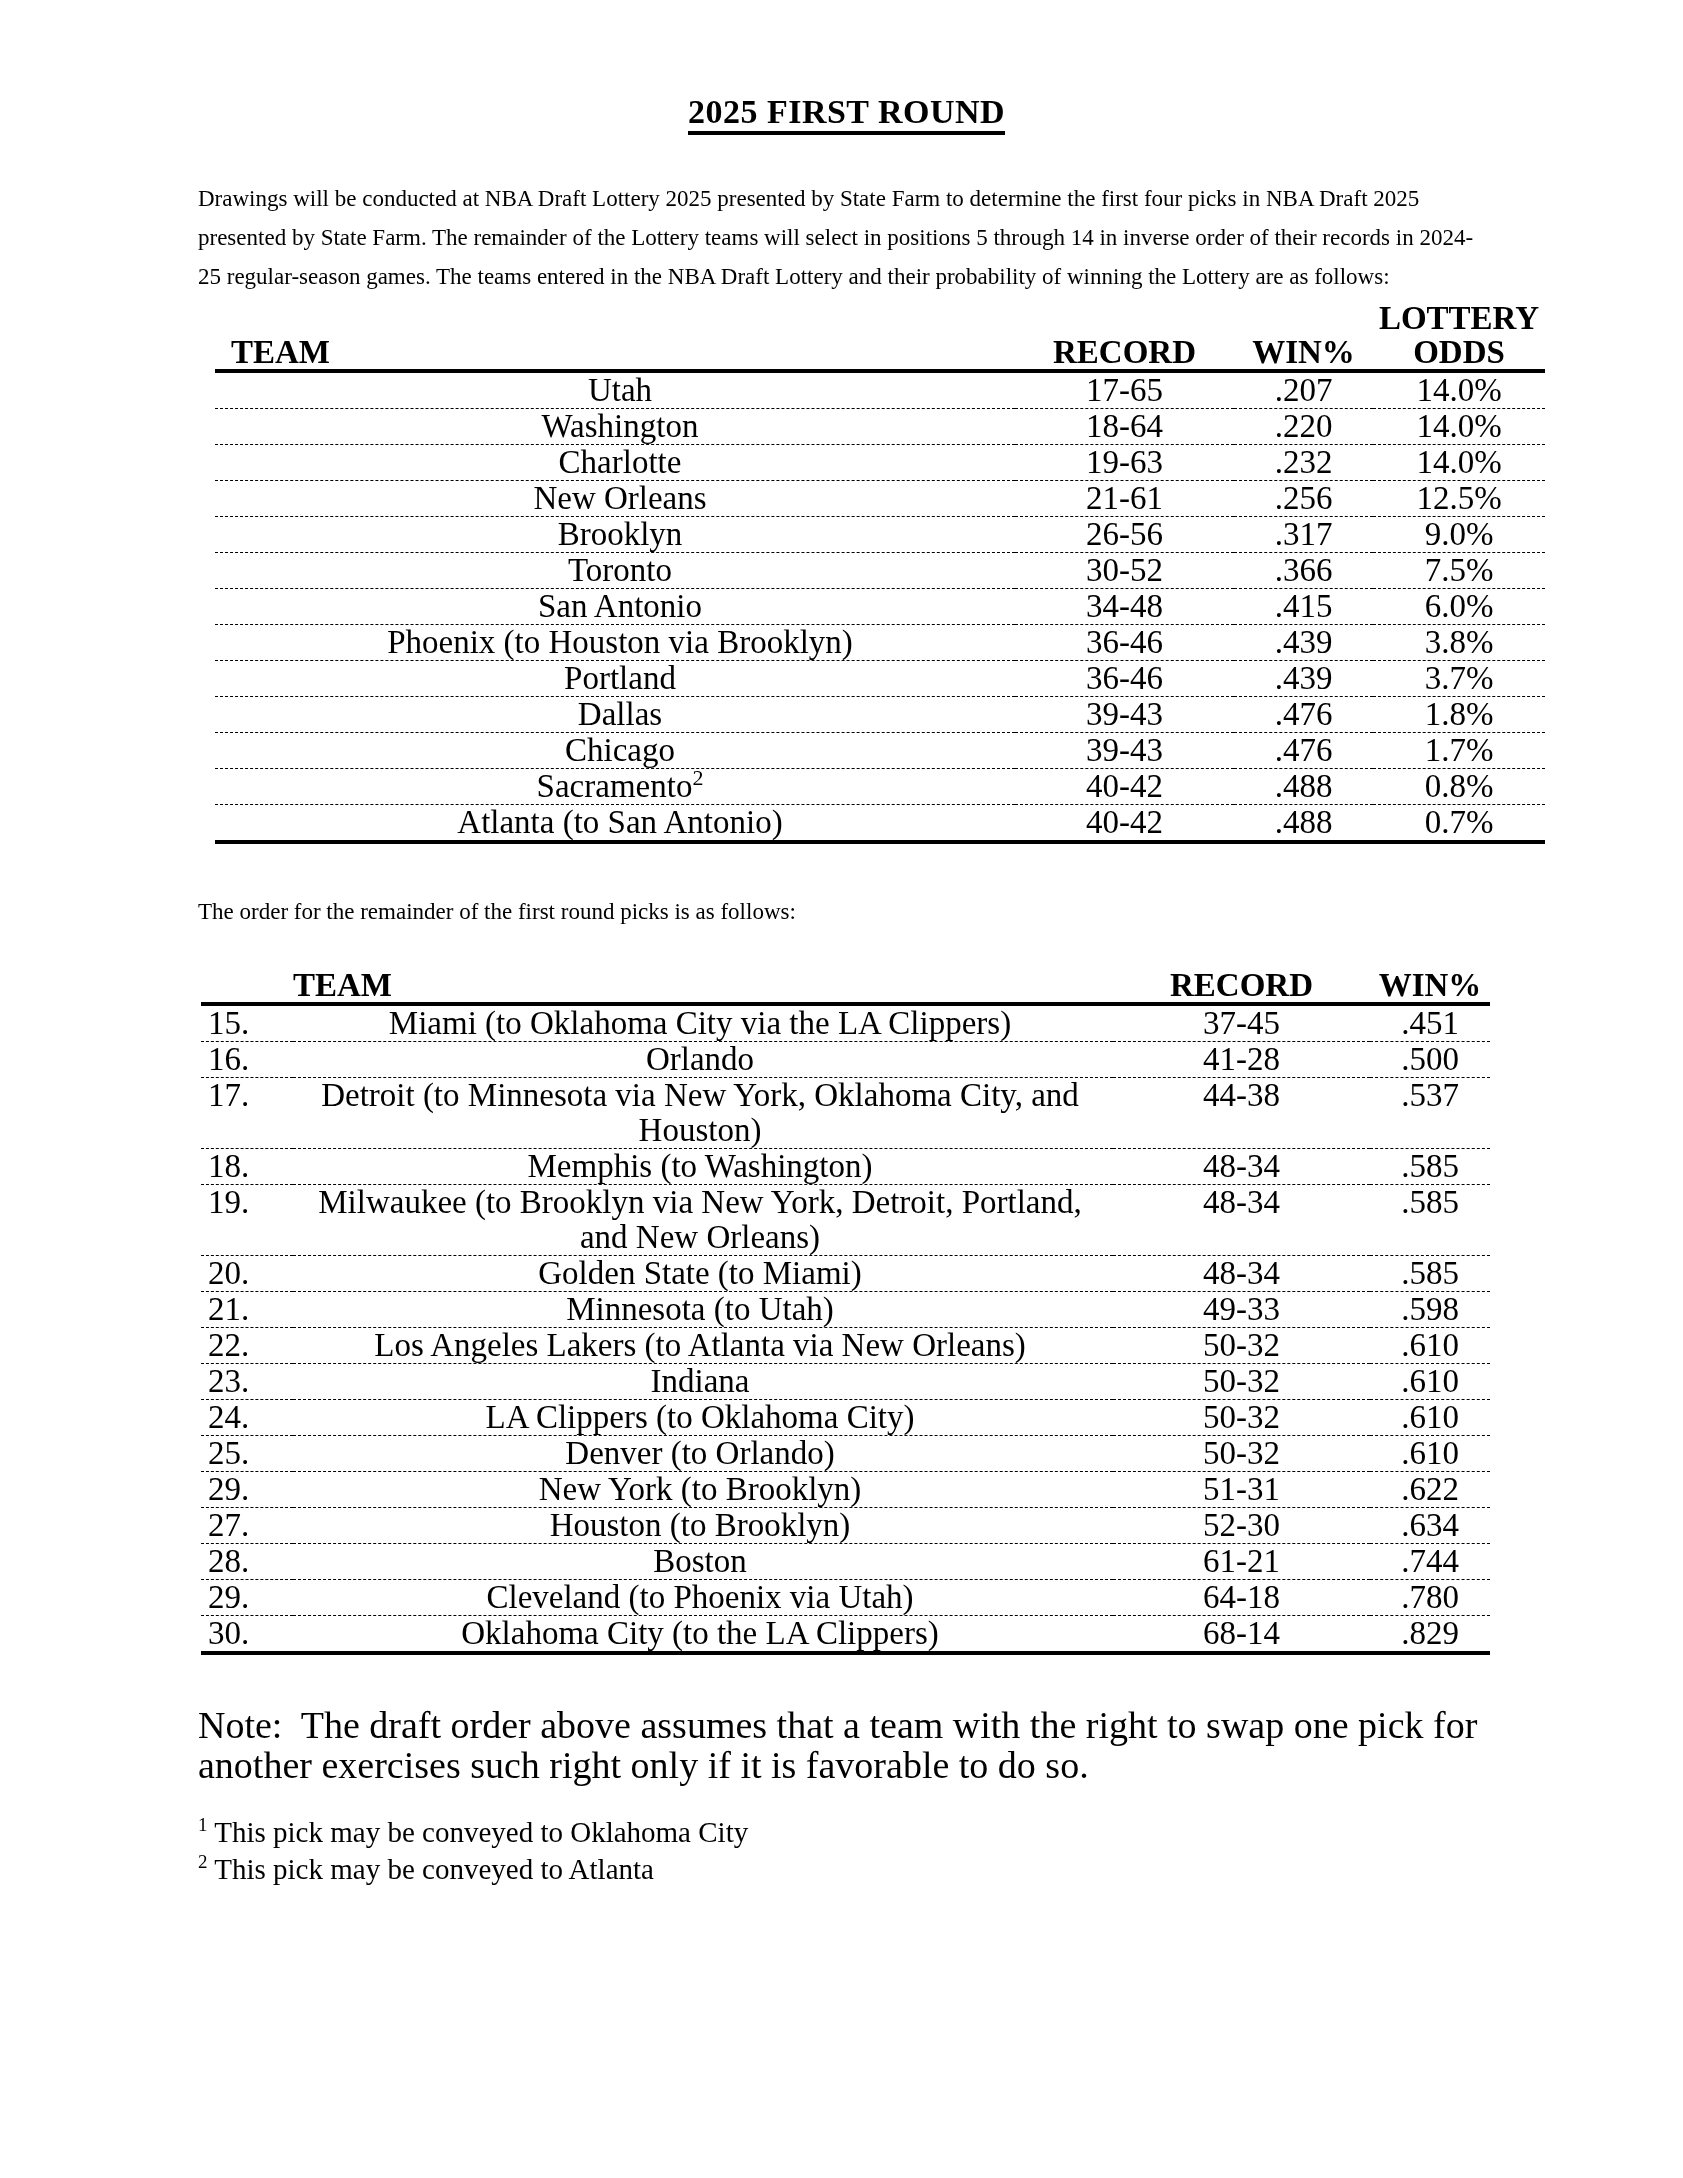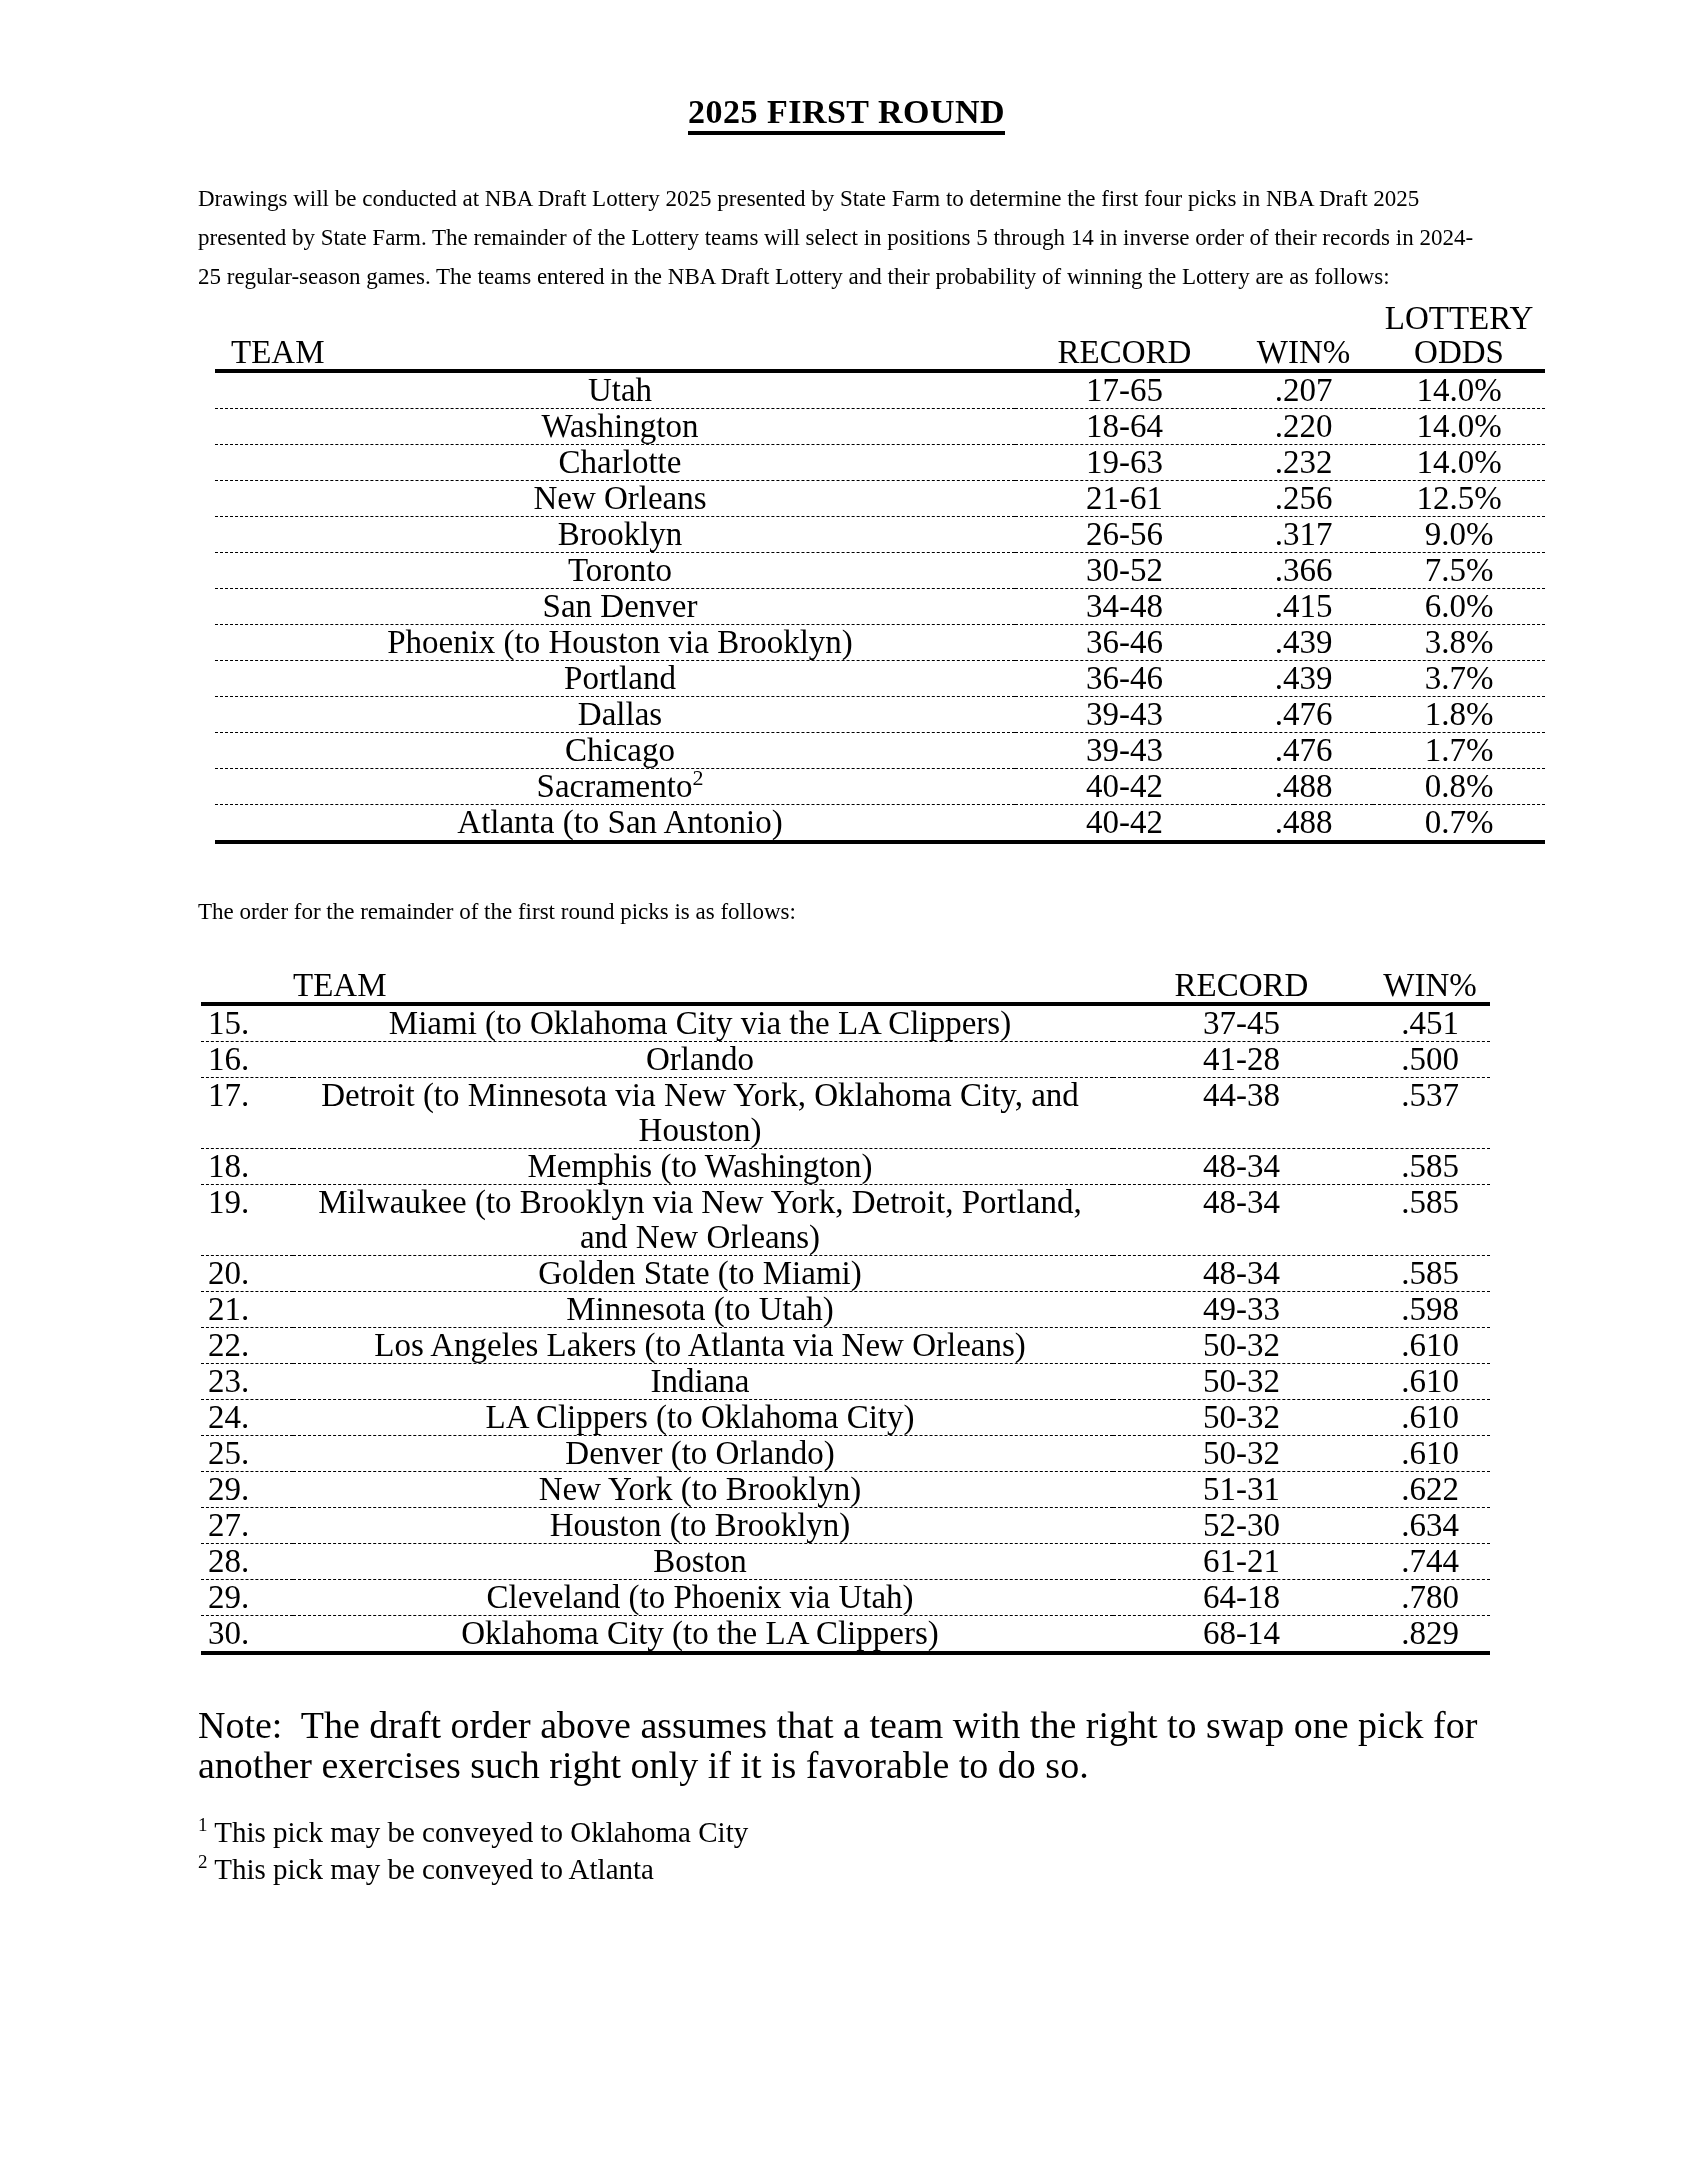--- a/index.html
+++ b/index.html
@@ -34,21 +34,21 @@
 
   table.tbl {
     border-collapse: collapse;
     table-layout: fixed;
     font-size: 33px;
   }
   table.tbl1 { margin: 5px 0 0 17px; width: 1330px; }
   table.tbl2 { margin: 37px 0 0 3px;  width: 1289px; }
 
   .tbl th {
-    font-weight: normal; text-align: center;
+    font-weight: bold; text-align: center;
     vertical-align: bottom; padding: 0;
     line-height: 34px;
     border-bottom: 4px solid #000;
   }
   .tbl th.team-h { text-align: left; }
   .tbl1 th.team-h { padding-left: 16px; }
   .tbl2 th.team-h { padding-left: 0; }
 
   .tbl td {
     padding: 0; vertical-align: top;
@@ -135,21 +135,21 @@
           <td class="c">.317</td>
           <td class="c">9.0%</td>
         </tr>
         <tr>
           <td class="team">Toronto</td>
           <td class="c">30-52</td>
           <td class="c">.366</td>
           <td class="c">7.5%</td>
         </tr>
         <tr>
-          <td class="team">San Denver</td>
+          <td class="team">San Antonio</td>
           <td class="c">34-48</td>
           <td class="c">.415</td>
           <td class="c">6.0%</td>
         </tr>
         <tr>
           <td class="team">Phoenix (to Houston via Brooklyn)</td>
           <td class="c">36-46</td>
           <td class="c">.439</td>
           <td class="c">3.8%</td>
         </tr>

